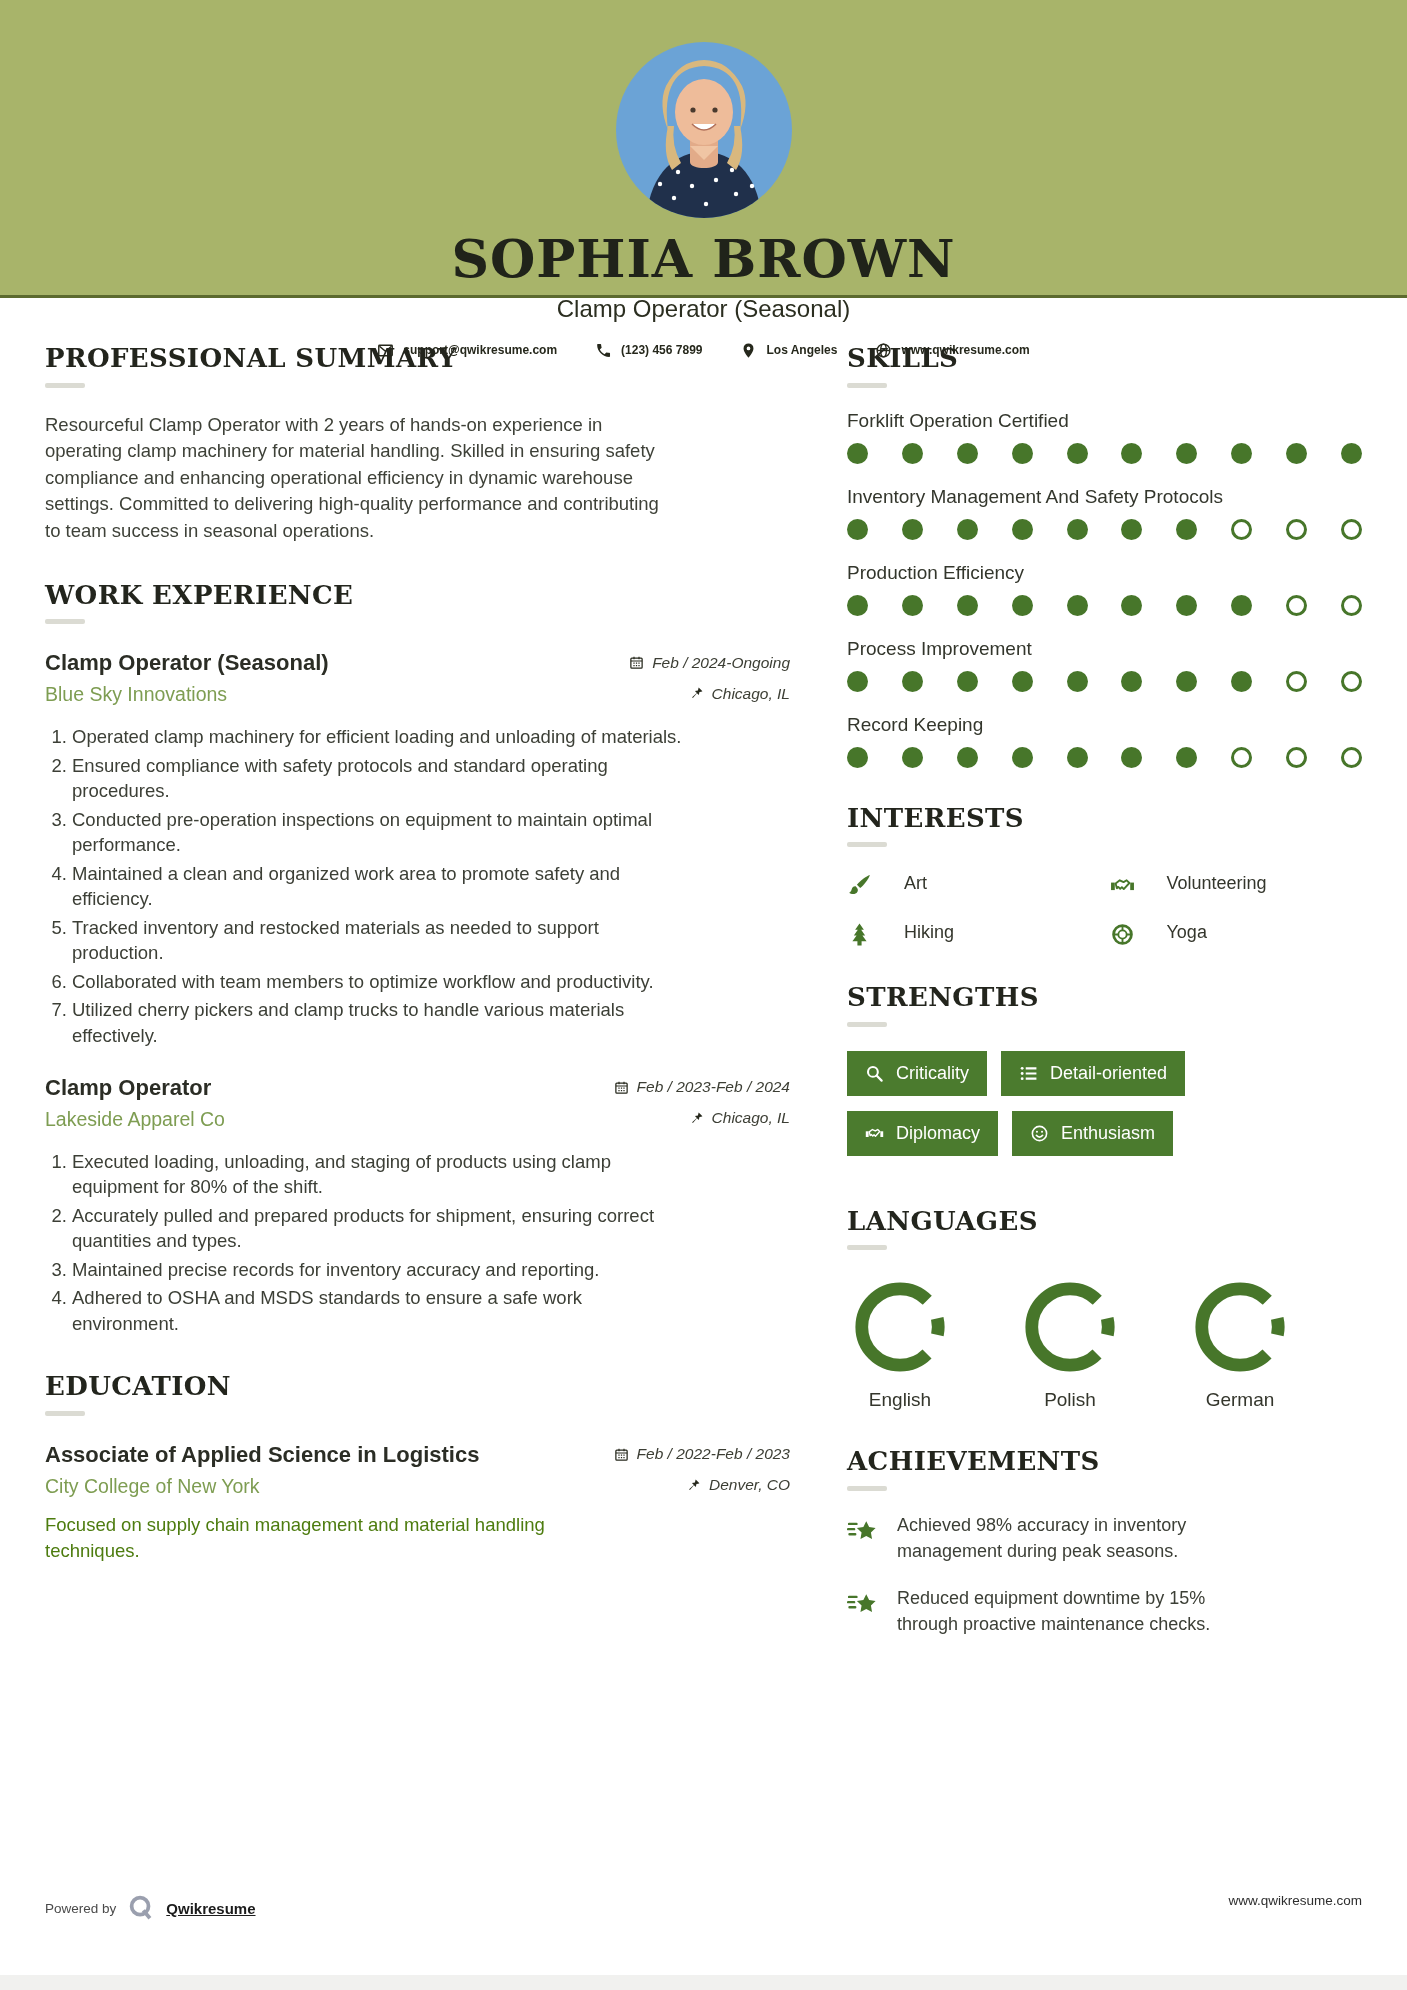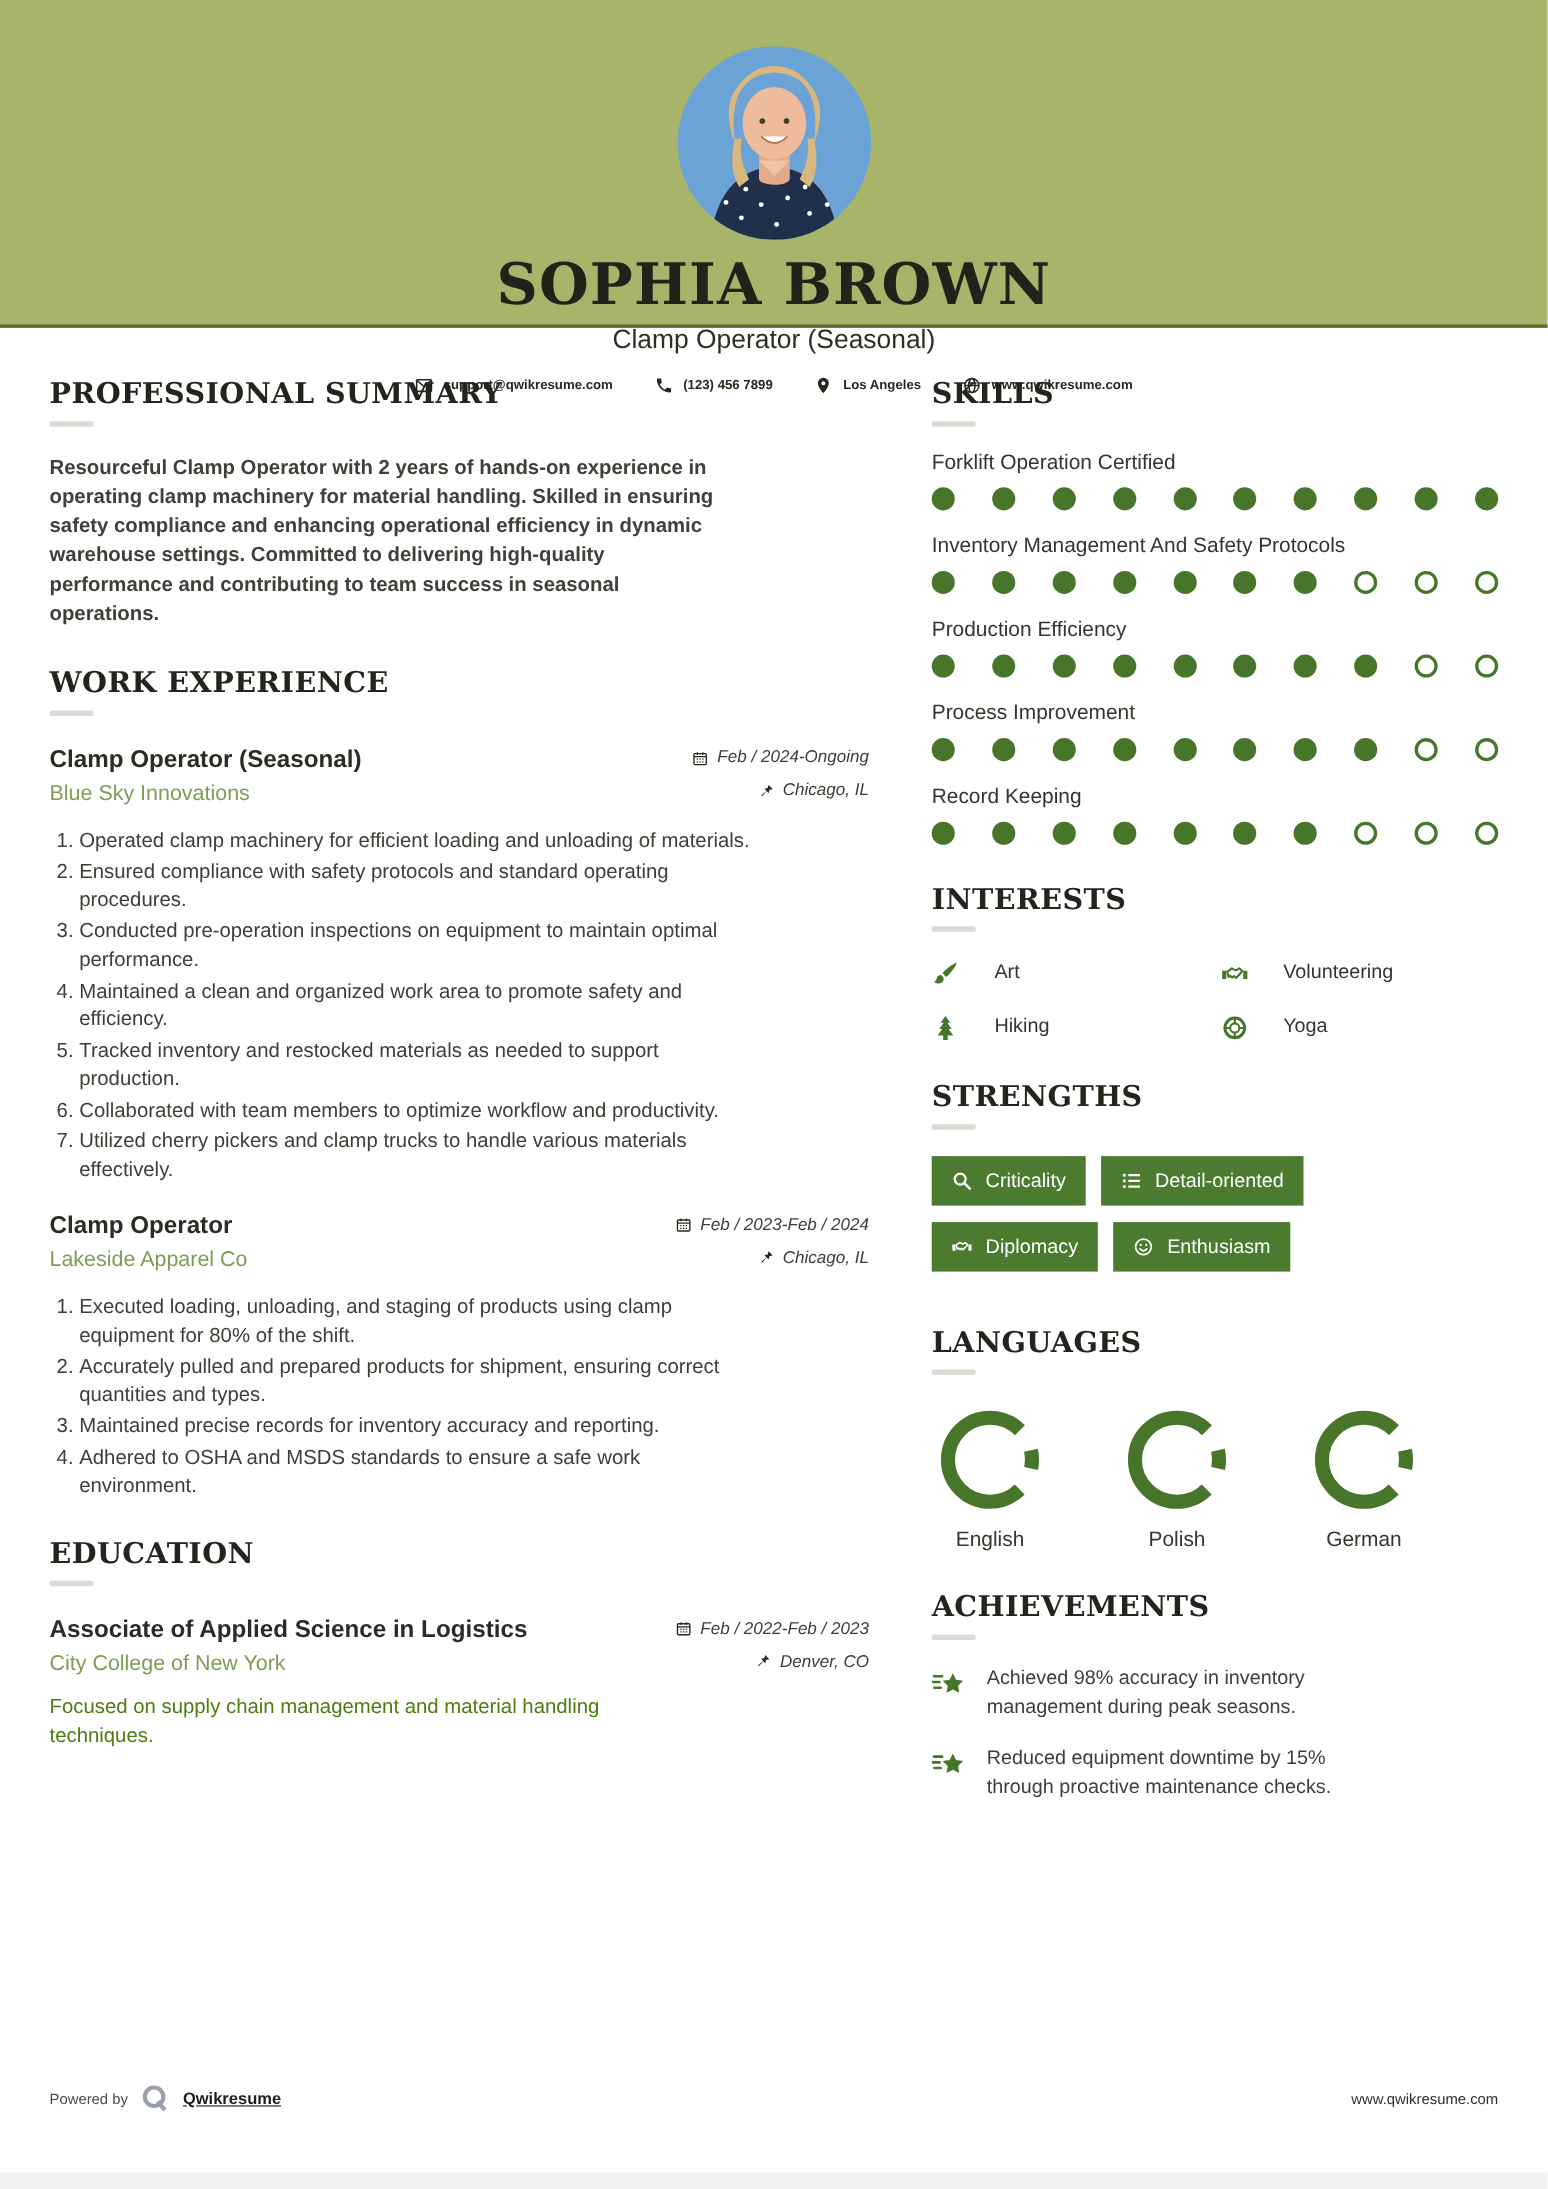--- a/index.html
+++ b/index.html
@@ -24,21 +24,21 @@
   .content{display:flex;padding:46px 45px 0;box-sizing:border-box;}
   .left{width:745px;flex:none;}
   .right{flex:1;margin-left:57px;min-width:0;}
 
   .sec{margin-bottom:36px;}
   .sec-h{font-family:"DejaVu Serif","Liberation Serif",serif;font-size:26px;font-weight:700;
          color:#23251d;letter-spacing:.4px;line-height:1.1;}
   .sec-h::after{content:"";display:block;width:40px;height:5px;background:#dbdbd3;
                 border-radius:2px;margin-top:10px;}
 
-  .summary-text{margin:24px 0 0;max-width:615px;font-size:18.5px;line-height:1.44;color:#3e4138;font-weight:bold;}
+  .summary-text{margin:24px 0 0;max-width:615px;font-size:18.5px;line-height:1.44;color:#3e4138;}
 
   
   .job{margin-top:26px;}
   .jrow{display:flex;justify-content:space-between;align-items:baseline;}
   .job-title{font-size:22px;font-weight:700;color:#2b2d25;}
   .jmeta{display:inline-flex;align-items:center;gap:8px;font-size:15.5px;color:#3c3e34;white-space:nowrap;font-style:italic;}
   .jmeta .ic{width:15px;height:15px;}
   .company{font-size:19.5px;color:#7e9d52;margin-top:7px;}
   .job ol{margin:18px 0 0;padding-left:27px;max-width:612px;font-size:18.5px;
           line-height:1.38;color:#3c3f36;}
@@ -70,21 +70,21 @@
   .ring{width:98px;height:98px;display:block;}
   .lang-label{margin-top:13px;font-size:19px;color:#34362c;}
 
   
   .ach{display:flex;gap:17px;margin-top:22px;align-items:flex-start;}
   .ach-ic{width:33px;height:33px;color:#47762a;flex:none;margin-top:2px;}
   .ach p{margin:0;font-size:18px;line-height:1.42;color:#3c3f36;max-width:345px;}
 
   
   .footer{position:absolute;left:45px;right:45px;top:1893px;display:flex;
-          justify-content:space-between;align-items:center;}
+          justify-content:space-between;align-items:flex-start;}
   .f-left{display:flex;align-items:center;gap:10px;}
   .powered{font-size:13.5px;color:#4a4a4a;}
   .q-logo{width:30px;height:30px;}
   .brand{font-size:15px;color:#1c1c1c;text-decoration:underline;font-weight:700;}
   .f-site{font-size:13.5px;color:#2e2e2e;}
   .bottom-strip{position:absolute;left:0;right:0;bottom:0;height:15px;background:#f1f1ef;}
   .hidden-defs{position:absolute;width:0;height:0;overflow:hidden;}
 </style>
 </head>
 <body>

